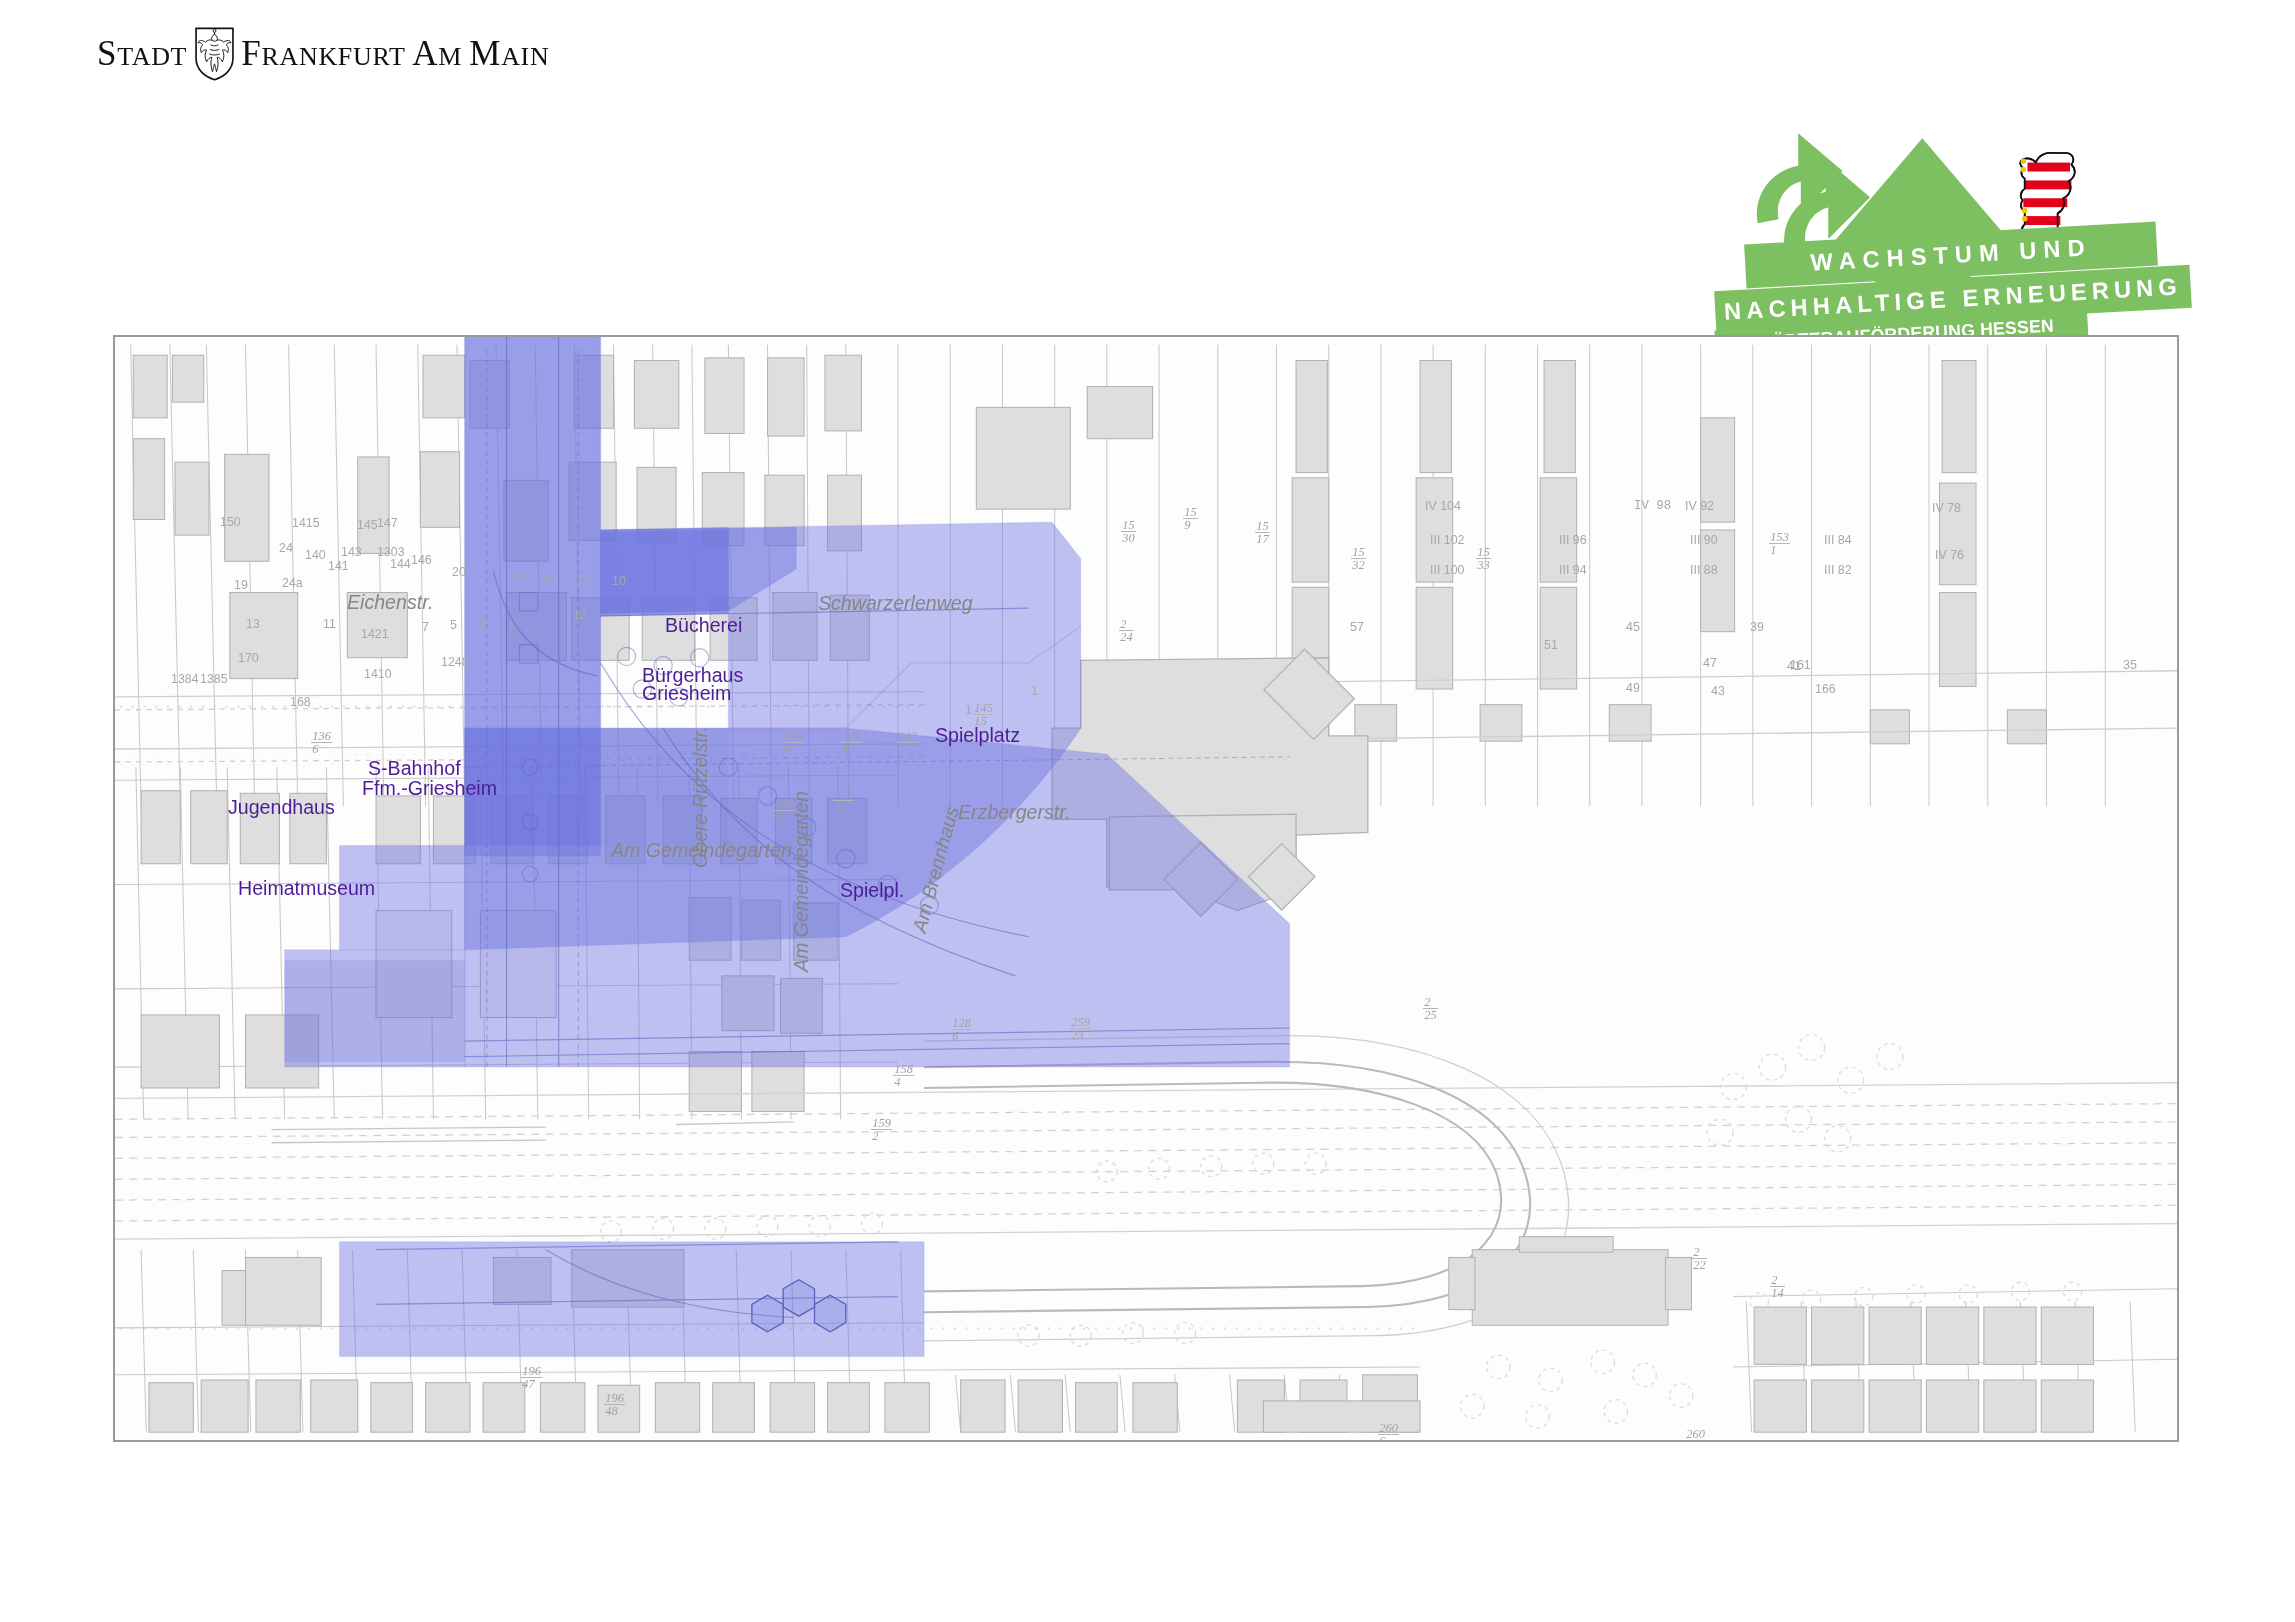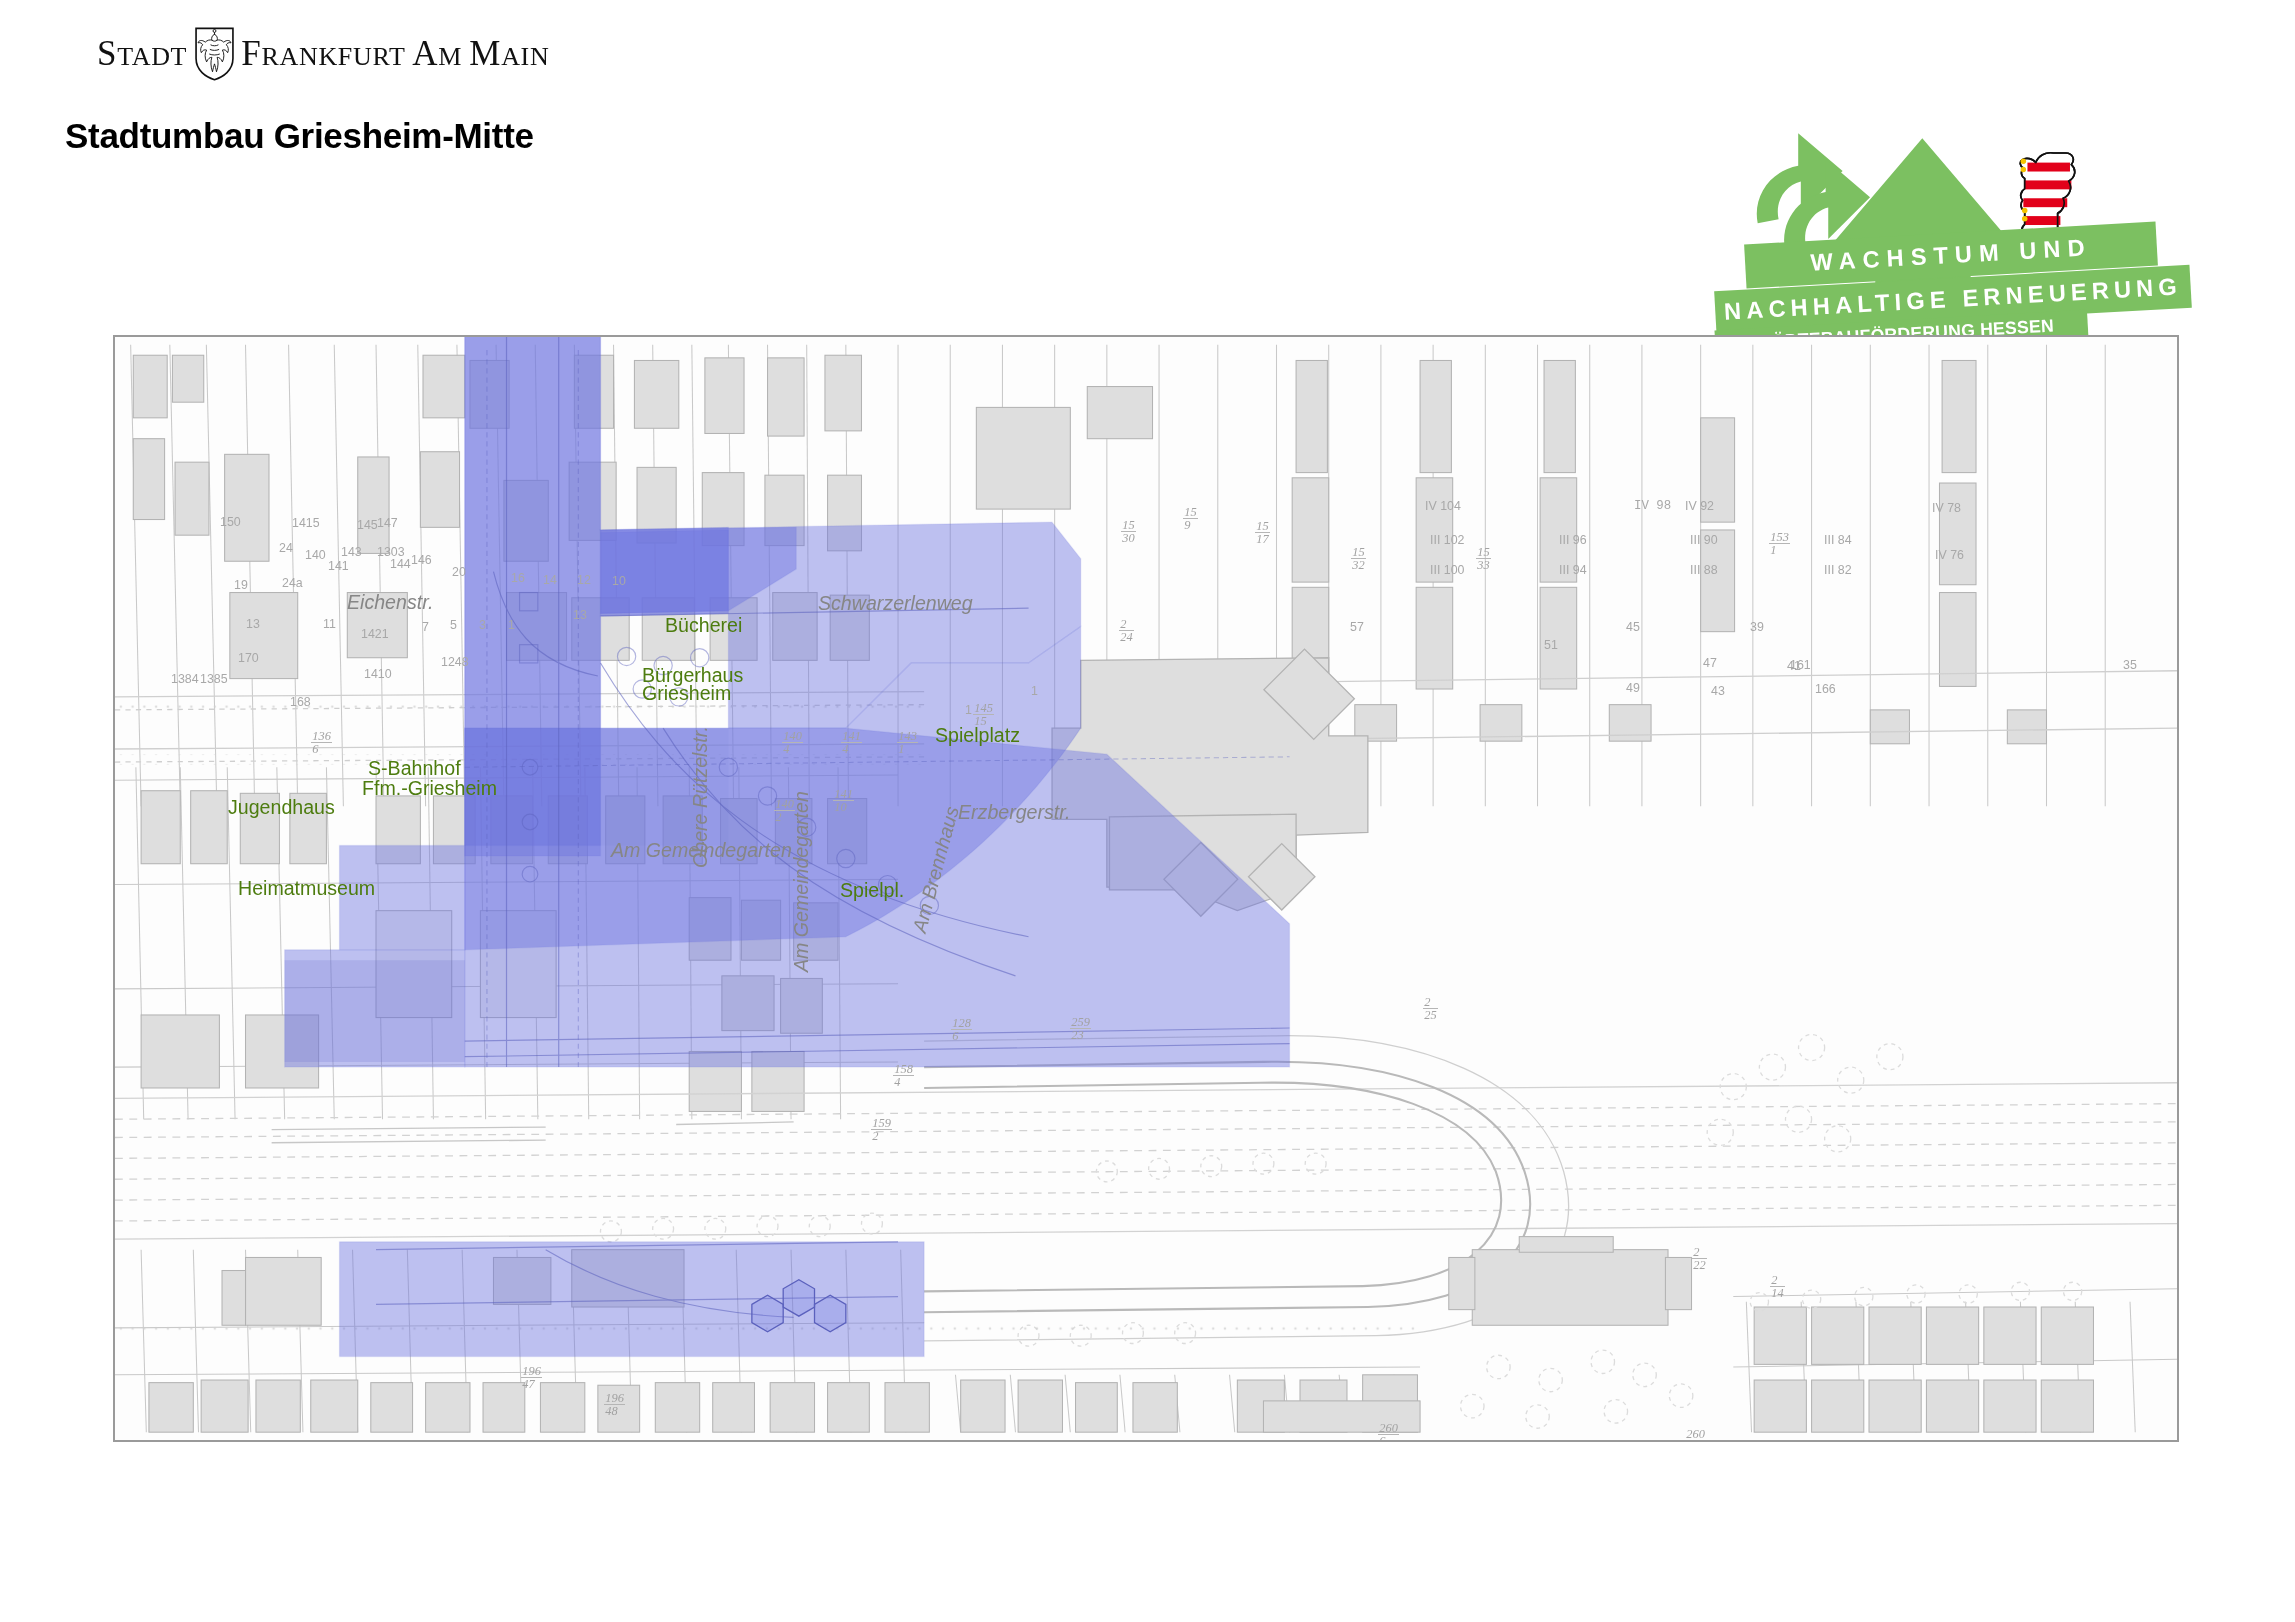--- a/index.html
+++ b/index.html
@@ -25,21 +25,21 @@
 
   #hdr-logo{position:absolute;left:1714px;top:124px;width:478px;height:258px;}
 
   
   #map{position:absolute;left:113px;top:335px;width:2066px;height:1107px;
        background:#fdfdfd;border:2px solid #9a9a9a;box-sizing:border-box;overflow:hidden;}
   #map-canvas{position:absolute;left:0;top:0;width:100%;height:100%;}
 
   .mlabel{position:absolute;color:#8b8b8b;font-size:17.7px;white-space:nowrap;}
   .mlabel.street{font-style:italic;font-size:19.6px;color:#868686;}
-  .mlabel.poi{font-size:19.6px;color:#4d7c0f;}
+  .mlabel.poi{font-size:19.6px;color:#4c1d95;}
   .mlabel.small{font-size:12.4px;color:#a8a8a8;}
   .mlabel.rot{transform-origin:left top;}
 
   .frac{position:absolute;color:#a2a2a2;font-size:12.4px;line-height:1.0;font-family:"Liberation Serif",serif;font-style:italic;}
   .frac .n{display:block;border-bottom:0.7px solid #b5b5b5;padding:0 1.3px;}
   .frac .d{display:block;padding:0 1.3px;}
 
   
   #footer{position:absolute;left:0;top:1456px;width:2295px;height:167px;}
 </style>
@@ -60,21 +60,20 @@
           <path d="M24 34 C28 36 34 36 38 34"></path>
           <path d="M23 41 C28 43 34 43 39 41"></path>
           <path d="M31 8 L31 12"></path>
           <circle cx="31" cy="6" r="2.2"></circle>
         </g>
       </svg>
     </span>
     <span class="lw"><span class="cap">F</span>RANKFURT <span class="cap">A</span>M <span class="cap">M</span>AIN</span>
   </div>
 
-  <div id="title-sub">Stadtumbau Griesheim-Mitte</div>
 
   <div id="hdr-logo" class="wachstum">
     <svg width="478" height="258" viewBox="0 0 730 395" style="position:absolute;left:0;top:0">
 
       <path d="M128 14 L128 64 C84 72 58 112 66 152 L98 146 C92 118 108 94 132 88 L132 136 L196 72 Z" fill="#7cc061"></path>
       <path d="M178 192 L178 142 C222 134 248 94 240 54 L208 60 C214 88 198 112 174 118 L174 70 L110 134 Z" fill="#7cc061" transform="rotate(180 174 123)"></path>
 
       <path d="M318 22 L178 186 L246 186 L246 300 L392 300 L392 186 L458 186 Z" fill="#7cc061"></path>
 
       <g transform="translate(458,36) scale(1.05)">

